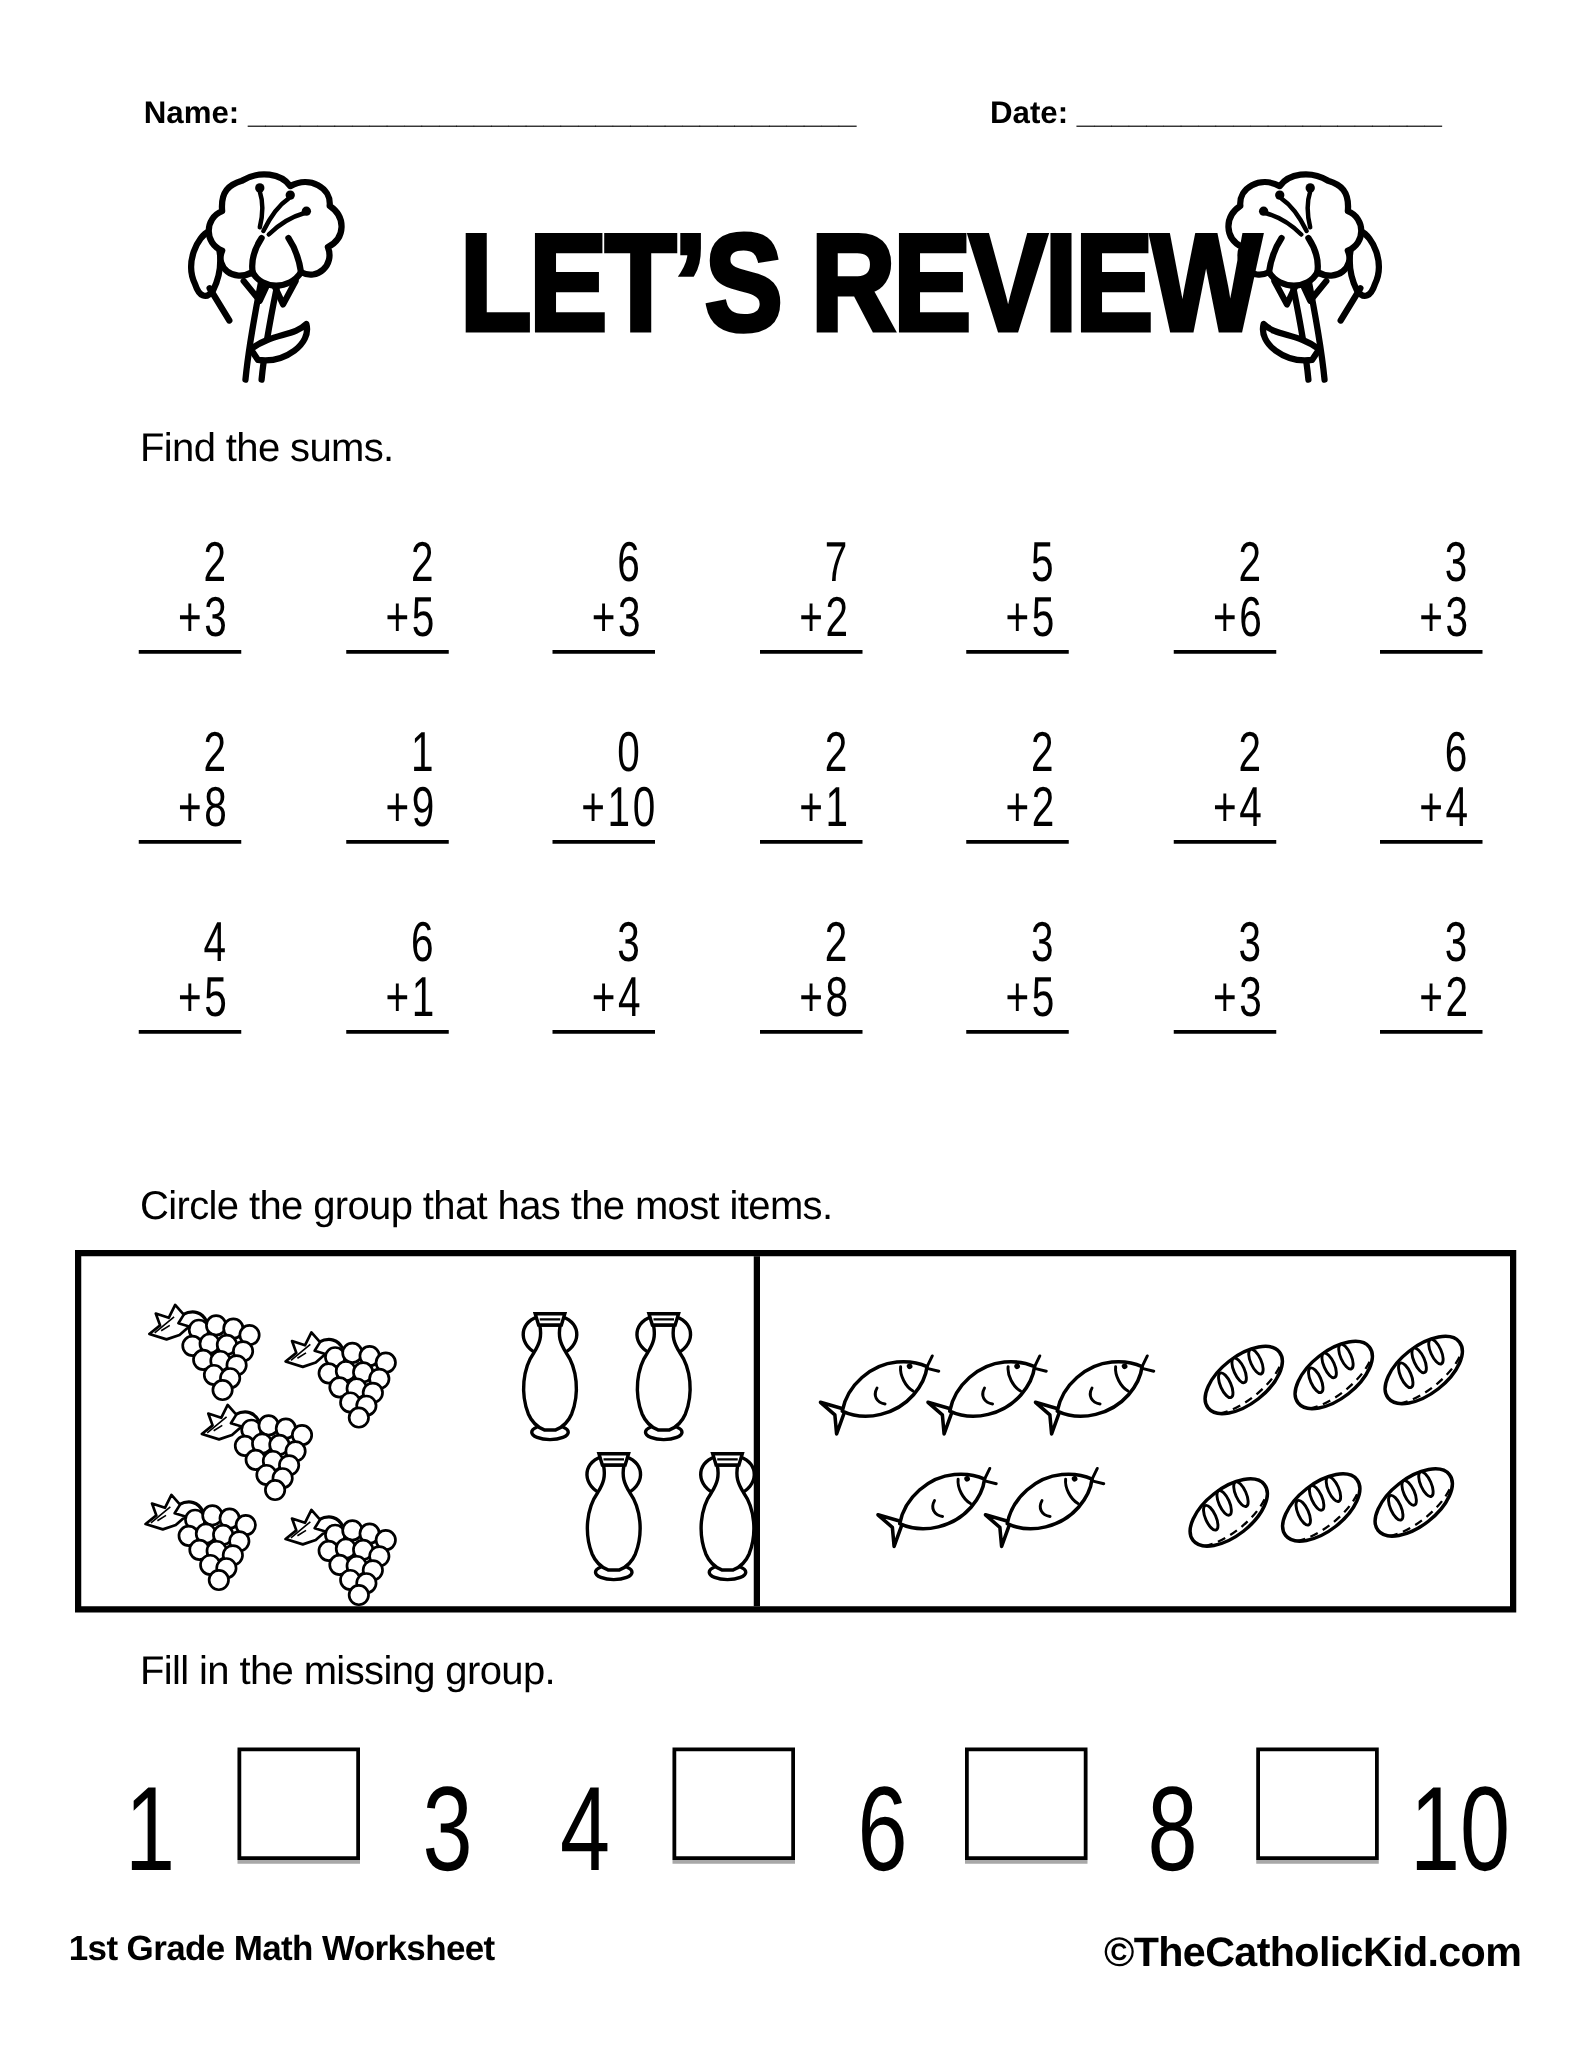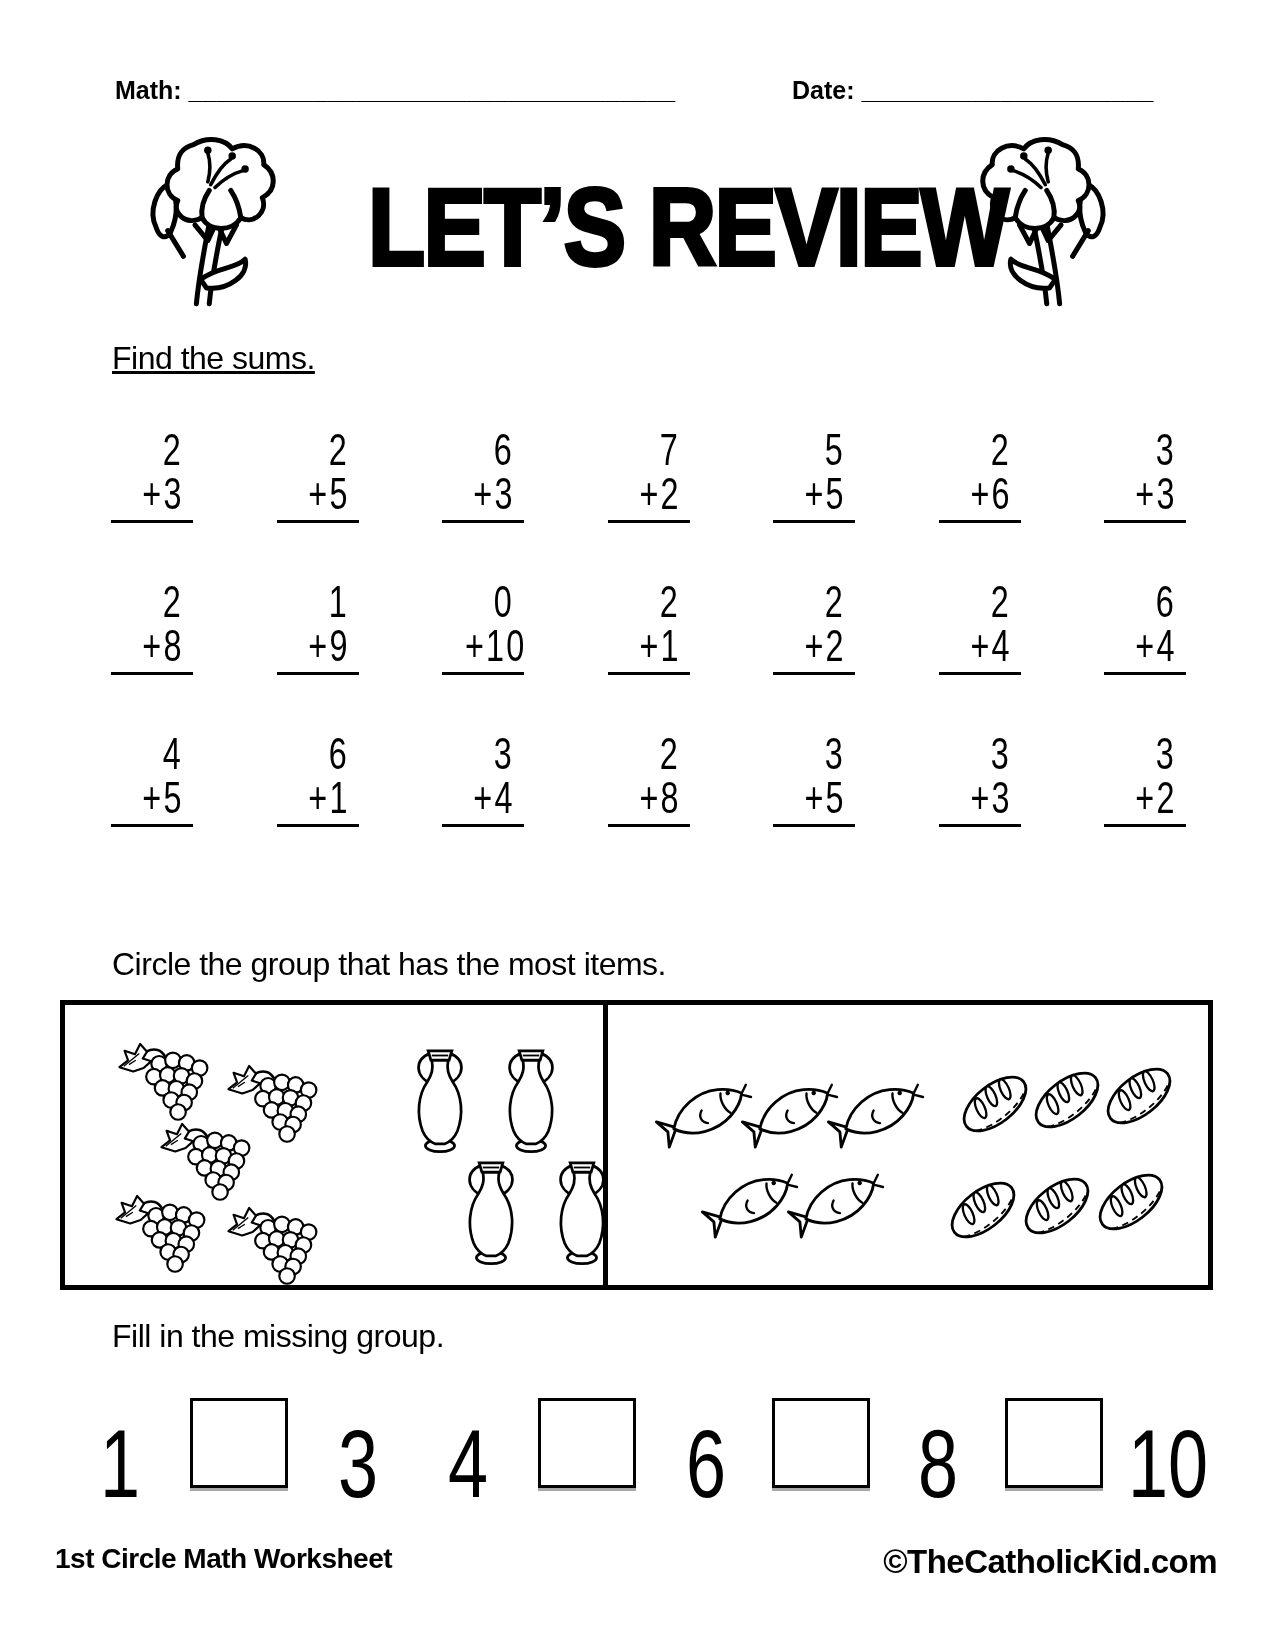--- a/index.html
+++ b/index.html
@@ -135,37 +135,37 @@
         <ellipse cx="27" cy="41" rx="4.5" ry="11.5" fill="#fff" stroke="#000" stroke-width="2.5" transform="rotate(14 27 41)"></ellipse>
         <ellipse cx="44" cy="38" rx="4.5" ry="11.5" fill="#fff" stroke="#000" stroke-width="2.5" transform="rotate(14 44 38)"></ellipse>
         <ellipse cx="60" cy="41" rx="4.5" ry="11.5" fill="#fff" stroke="#000" stroke-width="2.5" transform="rotate(14 60 41)"></ellipse>
         <path class="ln" stroke-width="2" stroke-dasharray="7 5" d="M8,57 C24,66 60,66 77,55"></path>
       </g>
     </symbol>
   </defs>
 </svg>
 
 <div class="field-group" style="left:115px;">
-  <span>Math:</span>
+  <span>Name:</span>
   <span class="field-line">___________________________________</span>
 </div>
 <div class="field-group" style="left:792px;">
   <span>Date:</span>
   <span class="field-line">_____________________</span>
 </div>
 
 <svg class="flower" style="left:126px;">
     <use href="#sym-flower"></use>
   </svg>
 <svg class="flower right" style="left:952px;">
     <use href="#sym-flower"></use>
   </svg>
 <div class="title">LET’S REVIEW</div>
 
-<div class="instruction" style="left:112px; top:340px;text-decoration:underline;">Find the sums.</div>
+<div class="instruction" style="left:112px; top:340px;">Find the sums.</div>
 
 <div class="sums-grid">
   <div class="sums-row">
     <div class="sum">
         <span class="top">2</span>
         <span class="bot">+3</span>
         <div class="ansline"></div>
       </div>
     <div class="sum">
         <span class="top">2</span>
@@ -351,14 +351,14 @@
   <span class="seq-num" style="left:338px;">3</span>
   <span class="seq-num" style="left:448px;">4</span>
   <div class="seq-box" style="left:538px;"></div>
   <span class="seq-num" style="left:686px;">6</span>
   <div class="seq-box" style="left:772px;"></div>
   <span class="seq-num" style="left:918px;">8</span>
   <div class="seq-box" style="left:1005px;"></div>
   <span class="seq-num" style="left:1128px;">10</span>
 </div>
 
-<div class="footer-left">1st Circle Math Worksheet</div>
+<div class="footer-left">1st Grade Math Worksheet</div>
 <div class="footer-right">©TheCatholicKid.com</div>
 
 </body></html>

